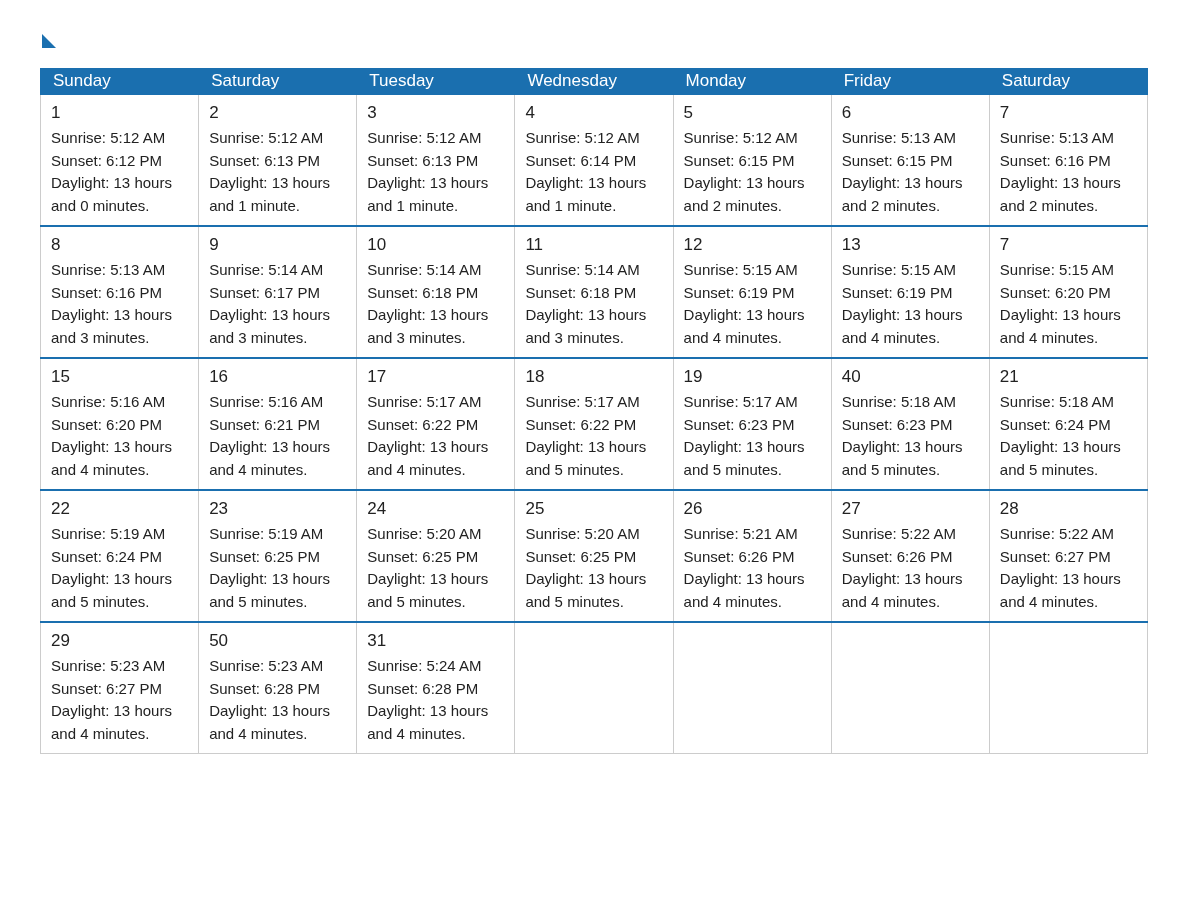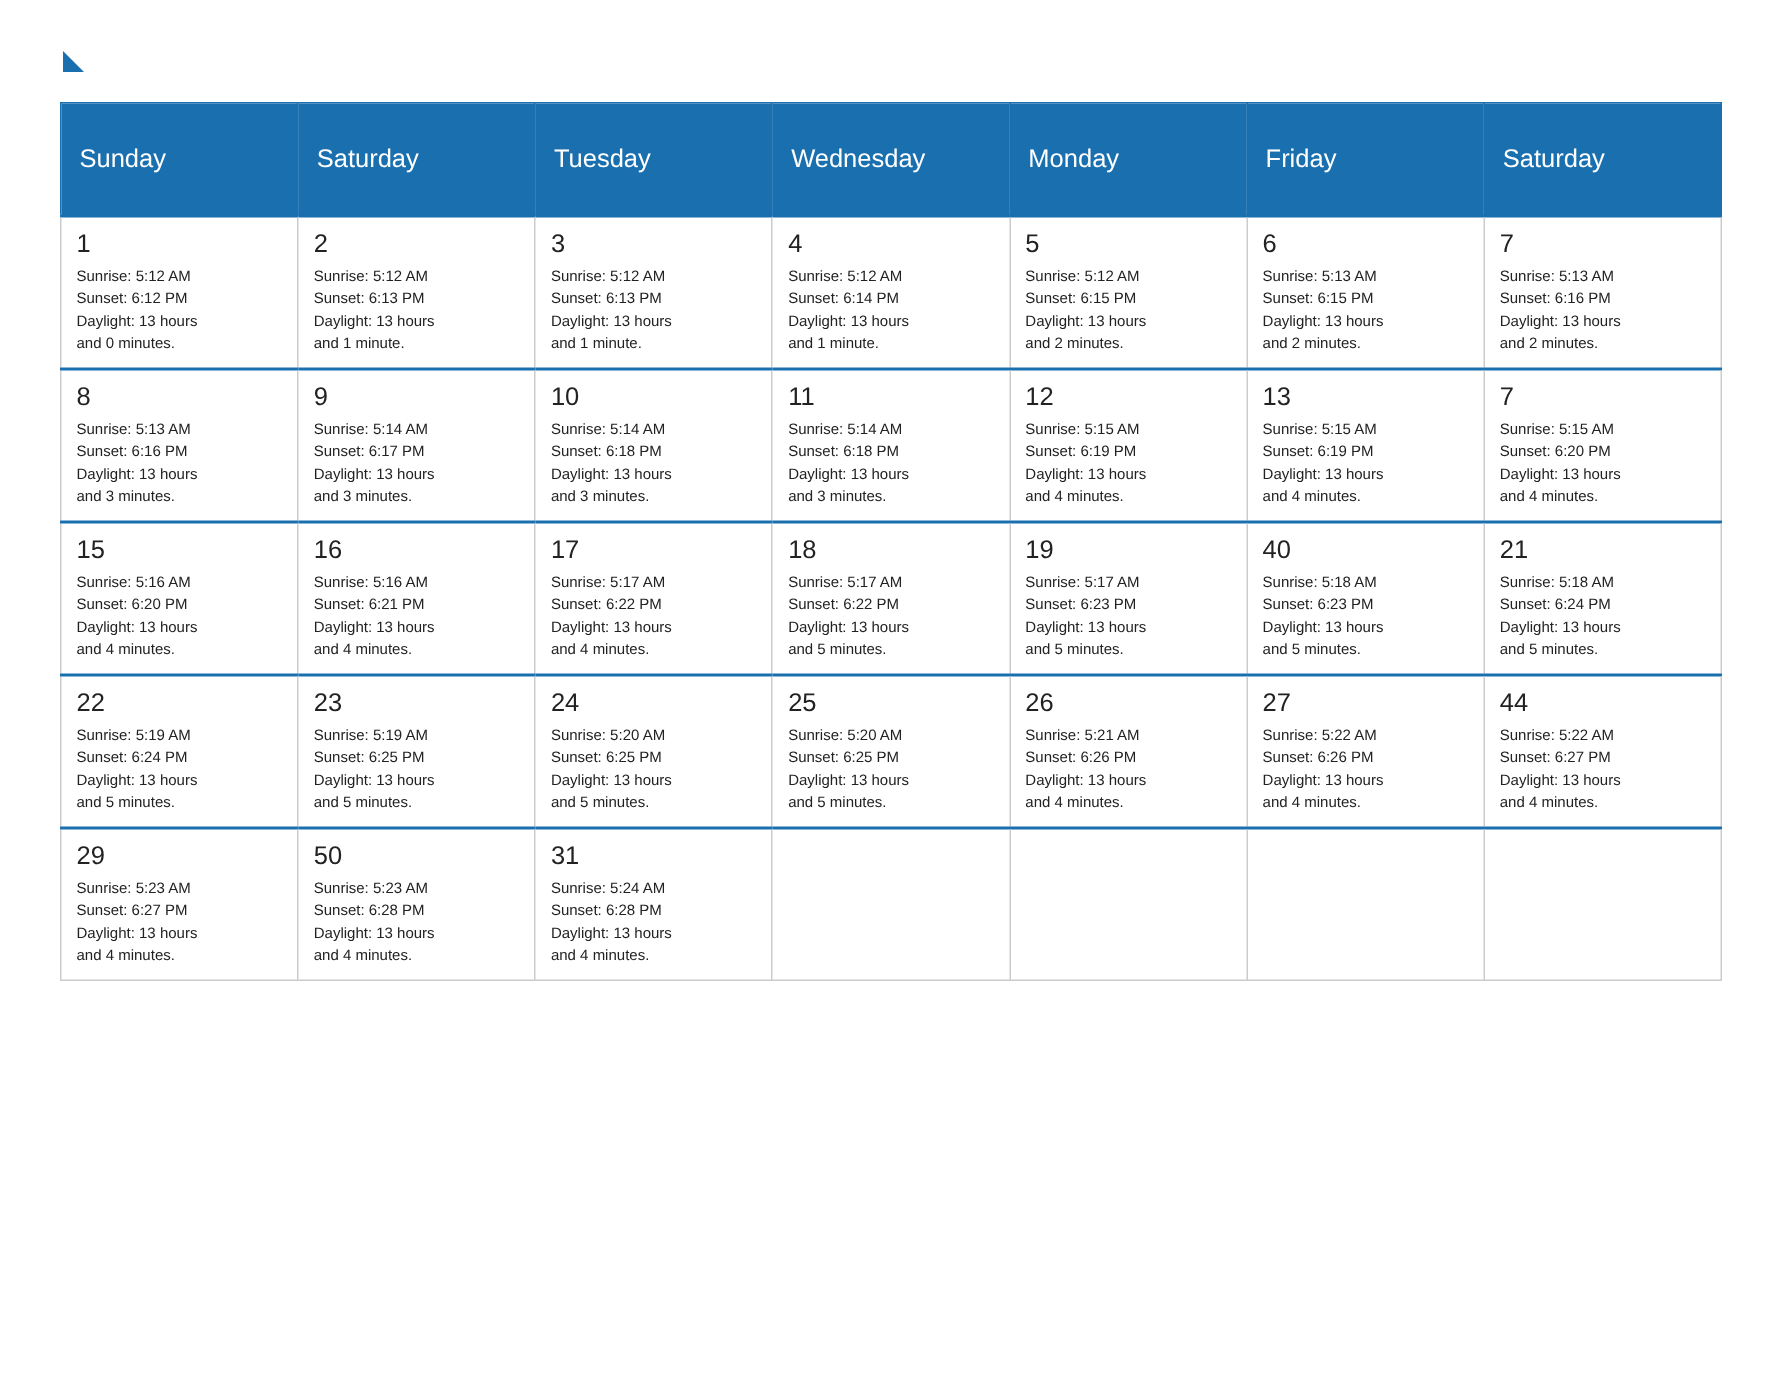--- a/index.html
+++ b/index.html
@@ -59,21 +59,21 @@
       color: #333;
       margin-top: 6px;
     }
     .calendar {
       width: 100%;
       border-collapse: collapse;
     }
     .calendar th {
       background-color: #1a6faf;
       color: #fff;
-      padding: 27px 12px;
+      padding: 2px 12px;
       text-align: left;
       font-size: 17px;
       font-weight: normal;
       border: 1px solid #1a6faf;
     }
     .calendar td {
       vertical-align: top;
       padding: 8px 10px;
       border: 1px solid #ccc;
       width: 14.28%;
@@ -82,21 +82,21 @@
       color: #222;
       background: #fff;
     }
     .day-number {
       font-size: 17px;
       font-weight: normal;
       margin-bottom: 4px;
       display: block;
     }
     .day-info {
-      font-size: 10px;
+      font-size: 15px;
       line-height: 1.5;
       color: #222;
     }
     .calendar tr td {
       border-top: 2px solid #1a6faf;
     }
     .calendar tr td:not(:last-child) {
       border-right: 1px solid #ccc;
     }
     .empty-cell {
@@ -242,21 +242,21 @@
         </td>
         <td>
           <span class="day-number">26</span>
           <div class="day-info">Sunrise: 5:21 AM<br>Sunset: 6:26 PM<br>Daylight: 13 hours<br>and 4 minutes.</div>
         </td>
         <td>
           <span class="day-number">27</span>
           <div class="day-info">Sunrise: 5:22 AM<br>Sunset: 6:26 PM<br>Daylight: 13 hours<br>and 4 minutes.</div>
         </td>
         <td>
-          <span class="day-number">44</span>
+          <span class="day-number">28</span>
           <div class="day-info">Sunrise: 5:22 AM<br>Sunset: 6:27 PM<br>Daylight: 13 hours<br>and 4 minutes.</div>
         </td>
       </tr>
       <tr>
         <td>
           <span class="day-number">29</span>
           <div class="day-info">Sunrise: 5:23 AM<br>Sunset: 6:27 PM<br>Daylight: 13 hours<br>and 4 minutes.</div>
         </td>
         <td>
           <span class="day-number">50</span>

